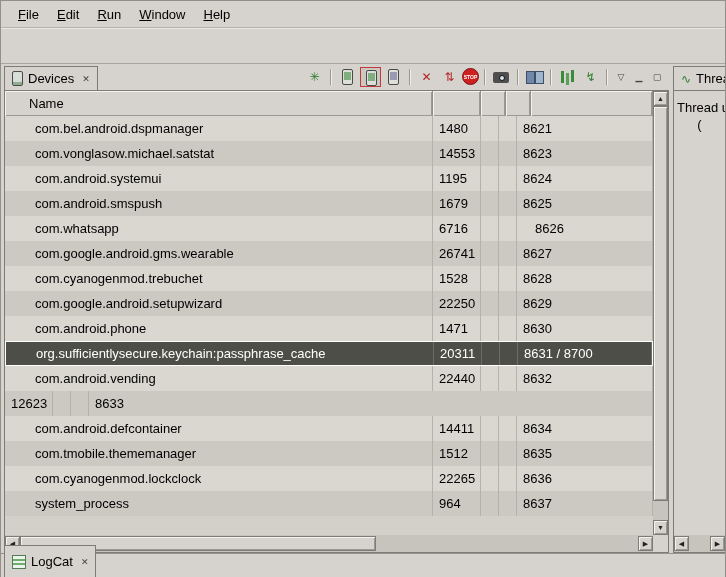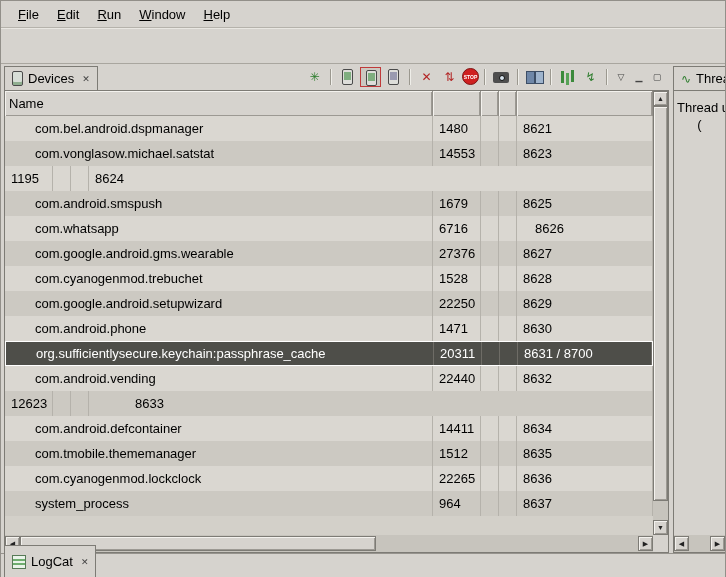--- a/index.html
+++ b/index.html
@@ -53,21 +53,21 @@
   .bars::before{content:"";position:absolute;left:4px;top:4px;width:3px;height:12px;background:#3c8a3c;
     box-shadow:5px 2px 0 #57a257,10px -1px 0 #3c8a3c;}
 
   
   .panel-content{flex:1;border:1px solid #7d7b75;position:relative;background:#d6d3ce;overflow:hidden;}
 
   
   .table-wrap{position:absolute;left:0;top:0;right:15px;bottom:17px;overflow:hidden;background:#d3d0c9;}
   .thead{display:flex;height:25px;}
   .th{box-sizing:border-box;background:#d6d3ce;border-right:1px solid #928f89;
-    box-shadow:inset 1px 1px 0 #f4f2ee,inset -1px -1px 0 #9c9993;display:flex;align-items:center;padding-left:4px;}
+    box-shadow:inset 1px 1px 0 #f4f2ee,inset -1px -1px 0 #9c9993;display:flex;align-items:center;padding-left:24px;}
   .trow{display:flex;height:25px;box-sizing:border-box;overflow:hidden;}
   .trow.even{background:#dad7d1;}
   .trow.odd{background:#ccc9c2;}
   .td{box-sizing:border-box;border-right:1px solid #b5b2ab;display:flex;align-items:center;
     overflow:hidden;white-space:nowrap;}
   .td.c0{padding-left:30px;}
   .td.c1,.td.c4{padding-left:6px;}
   .trow.selected{color:#fff;border:1px solid #fff;}
   .trow.selected .td{border-right-color:#6e6c66;}
 
@@ -164,20 +164,21 @@
                 <div class="td c4" style="flex: 1 1 0%;">8621</div>
               </div>
               <div class="trow odd">
                 <div class="td c0" style="width: 428px;">com.vonglasow.michael.satstat</div>
                 <div class="td c1" style="width: 48px;">14553</div>
                 <div class="td c2" style="width: 18px;"></div>
                 <div class="td c3" style="width: 18px;"></div>
                 <div class="td c4" style="flex: 1 1 0%;">8623</div>
               </div>
               <div class="trow even">
+                <div class="td c0" style="width: 428px;">com.android.systemui</div>
                 <div class="td c1" style="width: 48px;">1195</div>
                 <div class="td c2" style="width: 18px;"></div>
                 <div class="td c3" style="width: 18px;"></div>
                 <div class="td c4" style="flex: 1 1 0%;">8624</div>
               </div>
               <div class="trow odd">
                 <div class="td c0" style="width: 428px;">com.android.smspush</div>
                 <div class="td c1" style="width: 48px;">1679</div>
                 <div class="td c2" style="width: 18px;"></div>
                 <div class="td c3" style="width: 18px;"></div>
@@ -185,21 +186,21 @@
               </div>
               <div class="trow even">
                 <div class="td c0" style="width: 428px;">com.whatsapp</div>
                 <div class="td c1" style="width: 48px;">6716</div>
                 <div class="td c2" style="width: 18px;"></div>
                 <div class="td c3" style="width: 18px;"></div>
                 <div class="td c4" style="flex: 1 1 0%; margin-left: 12px;">8626</div>
               </div>
               <div class="trow odd">
                 <div class="td c0" style="width: 428px;">com.google.android.gms.wearable</div>
-                <div class="td c1" style="width: 48px;">27376</div>
+                <div class="td c1" style="width: 48px;">26741</div>
                 <div class="td c2" style="width: 18px;"></div>
                 <div class="td c3" style="width: 18px;"></div>
                 <div class="td c4" style="flex: 1 1 0%;">8627</div>
               </div>
               <div class="trow even">
                 <div class="td c0" style="width: 428px;">com.cyanogenmod.trebuchet</div>
                 <div class="td c1" style="width: 48px;">1528</div>
                 <div class="td c2" style="width: 18px;"></div>
                 <div class="td c3" style="width: 18px;"></div>
                 <div class="td c4" style="flex: 1 1 0%;">8628</div>
@@ -229,21 +230,21 @@
                 <div class="td c0" style="width: 428px;">com.android.vending</div>
                 <div class="td c1" style="width: 48px;">22440</div>
                 <div class="td c2" style="width: 18px;"></div>
                 <div class="td c3" style="width: 18px;"></div>
                 <div class="td c4" style="flex: 1 1 0%;">8632</div>
               </div>
               <div class="trow odd">
                 <div class="td c1" style="width: 48px;">12623</div>
                 <div class="td c2" style="width: 18px;"></div>
                 <div class="td c3" style="width: 18px;"></div>
-                <div class="td c4" style="flex: 1 1 0%; margin-left: 40px;">8633</div>
+                <div class="td c4" style="flex: 1 1 0%;">8633</div>
               </div>
               <div class="trow even">
                 <div class="td c0" style="width: 428px;">com.android.defcontainer</div>
                 <div class="td c1" style="width: 48px;">14411</div>
                 <div class="td c2" style="width: 18px;"></div>
                 <div class="td c3" style="width: 18px;"></div>
                 <div class="td c4" style="flex: 1 1 0%;">8634</div>
               </div>
               <div class="trow odd">
                 <div class="td c0" style="width: 428px;">com.tmobile.thememanager</div>

